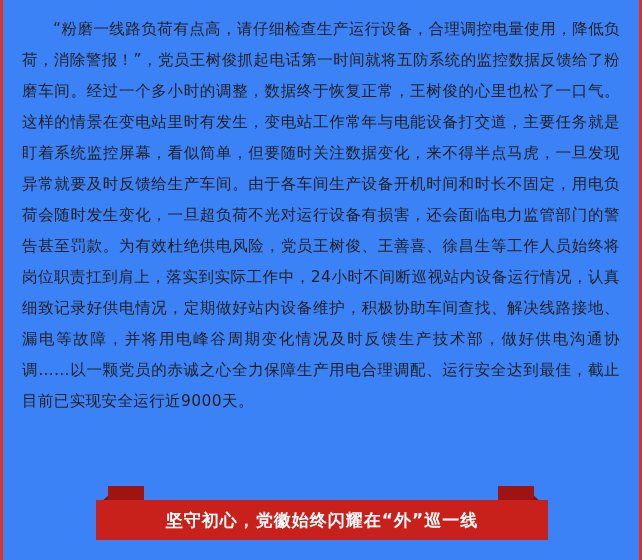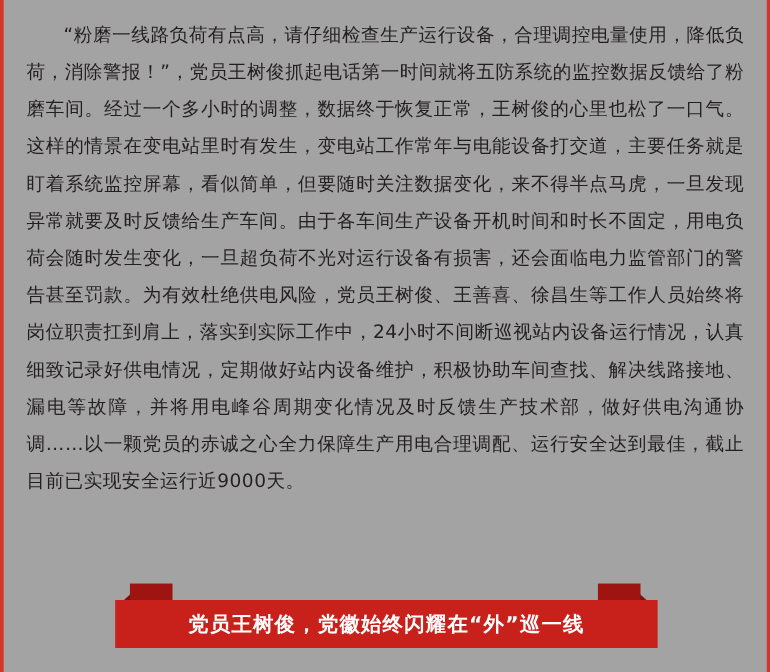--- a/index.html
+++ b/index.html
@@ -11,21 +11,21 @@
     height: 560px;
     background: #fdf6f2;
     font-family: "Liberation Sans", sans-serif;
     overflow: hidden;
     position: relative;
   }
   .page {
     position: relative;
     width: 642px;
     height: 560px;
-    background: #a3a3a3;
+    background: #3b82f6;
     box-sizing: border-box;
   }
   
   .edge-rule {
     position: absolute;
     top: 0;
     width: 3px;
     height: 560px;
     background: #d6342a;
   }
@@ -121,17 +121,17 @@
   <div class="banner-wrap">
     <div class="ribbon-tail left">
       <div class="tail-fold"></div>
       <div class="tail-body"></div>
     </div>
     <div class="ribbon-tail right">
       <div class="tail-fold"></div>
       <div class="tail-body"></div>
     </div>
     <div class="banner">
-      <span class="banner-text">党员王树俊，党徽始终闪耀在“外”巡一线</span>
+      <span class="banner-text">坚守初心，党徽始终闪耀在“外”巡一线</span>
     </div>
   </div>
 
 </div>
 
 </body></html>

